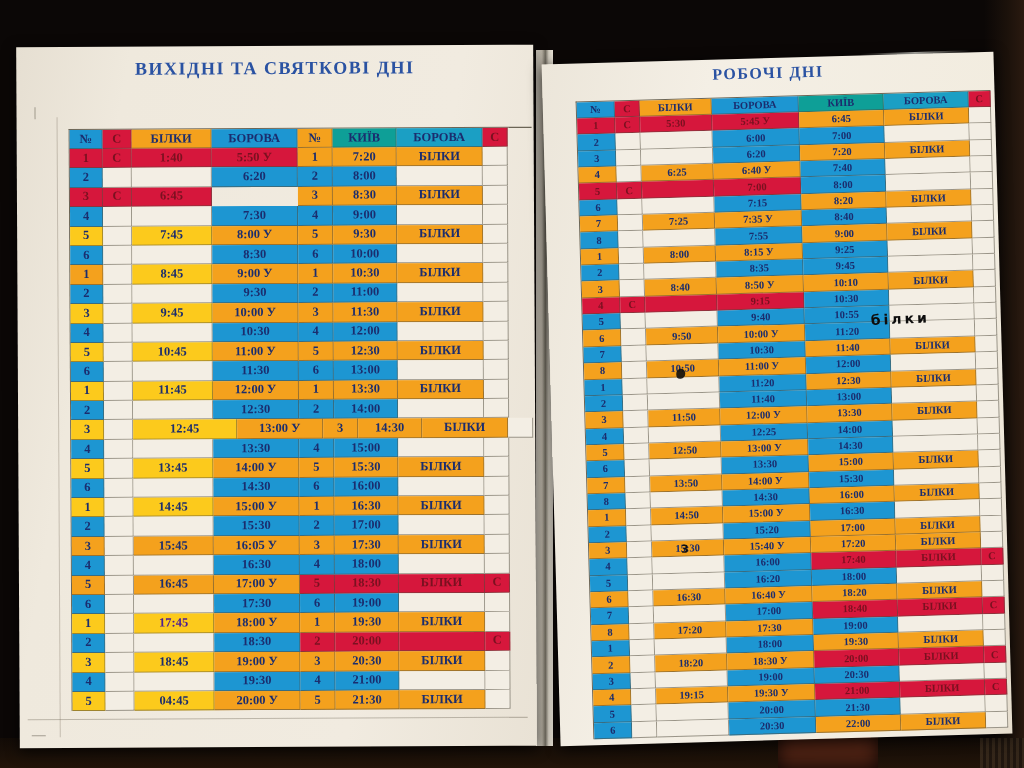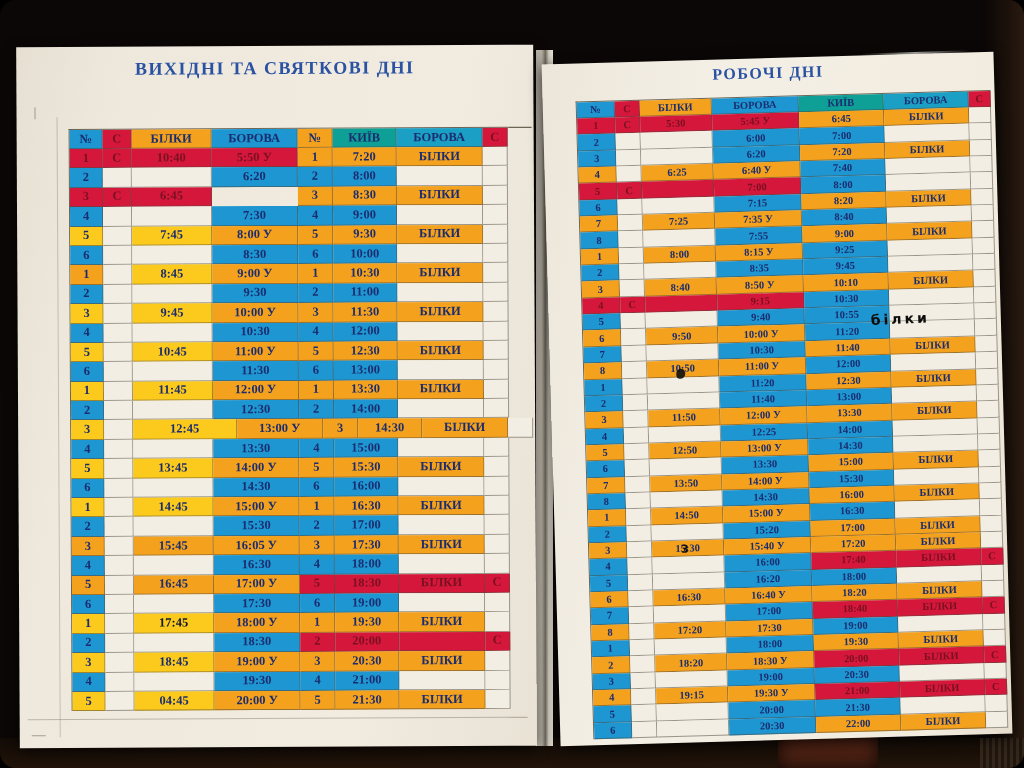--- a/index.html
+++ b/index.html
@@ -1,17 +1,17 @@
 <!DOCTYPE html>
 <html><head>
 <meta charset="utf-8">
 <style>
   html,body{margin:0;padding:0;background:#000;}
   .photo{position:relative;width:1024px;height:768px;background:#0b0706;overflow:hidden;
-         font-family:"Liberation Serif",serif;border-radius:16px;}
+         font-family:"Liberation Serif",serif;}
   
   .shade-right{position:absolute;right:0;top:0;width:40px;height:768px;
     background:linear-gradient(90deg,rgba(11,7,6,0),#1c120b 60%,#2a1a10);}
   .shade-bottom{position:absolute;left:0;bottom:0;width:1024px;height:30px;
     background:linear-gradient(0deg,#221409,#120b06);}
   .shelf-block{position:absolute;left:778px;top:726px;width:100px;height:42px;
     background:#4b2113;box-shadow:0 0 18px rgba(0,0,0,.8) inset;}
   .shelf-texture{position:absolute;left:980px;top:738px;width:44px;height:30px;
     background:repeating-linear-gradient(90deg,#3a2c1e 0 3px,#201710 3px 6px);opacity:.8;}
   .top-streak{position:absolute;left:860px;top:52px;width:110px;height:5px;
@@ -87,21 +87,21 @@
           <div class="cell" style="width: 80px; background: rgb(244, 161, 29); color: rgb(27, 45, 110);">БІЛКИ</div>
           <div class="cell" style="width: 86px; background: rgb(29, 150, 210); color: rgb(27, 45, 110);">БОРОВА</div>
           <div class="cell" style="width: 35px; background: rgb(244, 161, 29); color: rgb(27, 45, 110);">№</div>
           <div class="cell" style="width: 64px; background: rgb(14, 159, 151); color: rgb(27, 45, 110);">КИЇВ</div>
           <div class="cell" style="width: 86px; background: rgb(27, 159, 196); color: rgb(27, 45, 110);">БОРОВА</div>
           <div class="cell" style="width: 25px; background: rgb(214, 23, 60); color: rgb(122, 17, 32);">С</div>
         </div>
         <div class="trow ">
           <div class="cell" style="width: 33px; background: rgb(214, 23, 60); color: rgb(122, 17, 32);">1</div>
           <div class="cell" style="width: 29px; background: rgb(214, 23, 60); color: rgb(122, 17, 32);">С</div>
-          <div class="cell" style="width: 80px; background: rgb(214, 23, 60); color: rgb(122, 17, 32);">10:40</div>
+          <div class="cell" style="width: 80px; background: rgb(214, 23, 60); color: rgb(122, 17, 32);">1:40</div>
           <div class="cell" style="width: 86px; background: rgb(214, 23, 60); color: rgb(122, 17, 32);">5:50 У</div>
           <div class="cell" style="width: 35px; background: rgb(244, 161, 29); color: rgb(27, 45, 110);">1</div>
           <div class="cell" style="width: 64px; background: rgb(244, 161, 29); color: rgb(27, 45, 110);">7:20</div>
           <div class="cell" style="width: 86px; background: rgb(244, 161, 29); color: rgb(27, 45, 110);">БІЛКИ</div>
           <div class="cell" style="width: 25px; background: rgb(243, 238, 228); color: rgb(27, 45, 110);"></div>
         </div>
         <div class="trow ">
           <div class="cell" style="width: 33px; background: rgb(29, 150, 210); color: rgb(27, 45, 110);">2</div>
           <div class="cell" style="width: 29px; background: rgb(243, 238, 228); color: rgb(27, 45, 110);"></div>
           <div class="cell" style="width: 80px; background: rgb(243, 238, 228); color: rgb(27, 45, 110);"></div>
@@ -327,21 +327,21 @@
           <div class="cell" style="width: 80px; background: rgb(243, 238, 228); color: rgb(27, 45, 110);"></div>
           <div class="cell" style="width: 86px; background: rgb(29, 150, 210); color: rgb(27, 45, 110);">17:30</div>
           <div class="cell" style="width: 35px; background: rgb(29, 150, 210); color: rgb(27, 45, 110);">6</div>
           <div class="cell" style="width: 64px; background: rgb(29, 150, 210); color: rgb(27, 45, 110);">19:00</div>
           <div class="cell" style="width: 86px; background: rgb(243, 238, 228); color: rgb(27, 45, 110);"></div>
           <div class="cell" style="width: 25px; background: rgb(243, 238, 228); color: rgb(27, 45, 110);"></div>
         </div>
         <div class="trow ">
           <div class="cell" style="width: 33px; background: rgb(252, 202, 28); color: rgb(27, 45, 110);">1</div>
           <div class="cell" style="width: 29px; background: rgb(243, 238, 228); color: rgb(27, 45, 110);"></div>
-          <div class="cell" style="width: 80px; background: rgb(252, 202, 28); color: #0f172a;">17:45</div>
+          <div class="cell" style="width: 80px; background: rgb(252, 202, 28); color: #4c1d95;">17:45</div>
           <div class="cell" style="width: 86px; background: rgb(244, 161, 29); color: rgb(27, 45, 110);">18:00 У</div>
           <div class="cell" style="width: 35px; background: rgb(244, 161, 29); color: rgb(27, 45, 110);">1</div>
           <div class="cell" style="width: 64px; background: rgb(244, 161, 29); color: rgb(27, 45, 110);">19:30</div>
           <div class="cell" style="width: 86px; background: rgb(244, 161, 29); color: rgb(27, 45, 110);">БІЛКИ</div>
           <div class="cell" style="width: 25px; background: rgb(243, 238, 228); color: rgb(27, 45, 110);"></div>
         </div>
         <div class="trow ">
           <div class="cell" style="width: 33px; background: rgb(29, 150, 210); color: rgb(27, 45, 110);">2</div>
           <div class="cell" style="width: 29px; background: rgb(243, 238, 228); color: rgb(27, 45, 110);"></div>
           <div class="cell" style="width: 80px; background: rgb(243, 238, 228); color: rgb(27, 45, 110);"></div>

